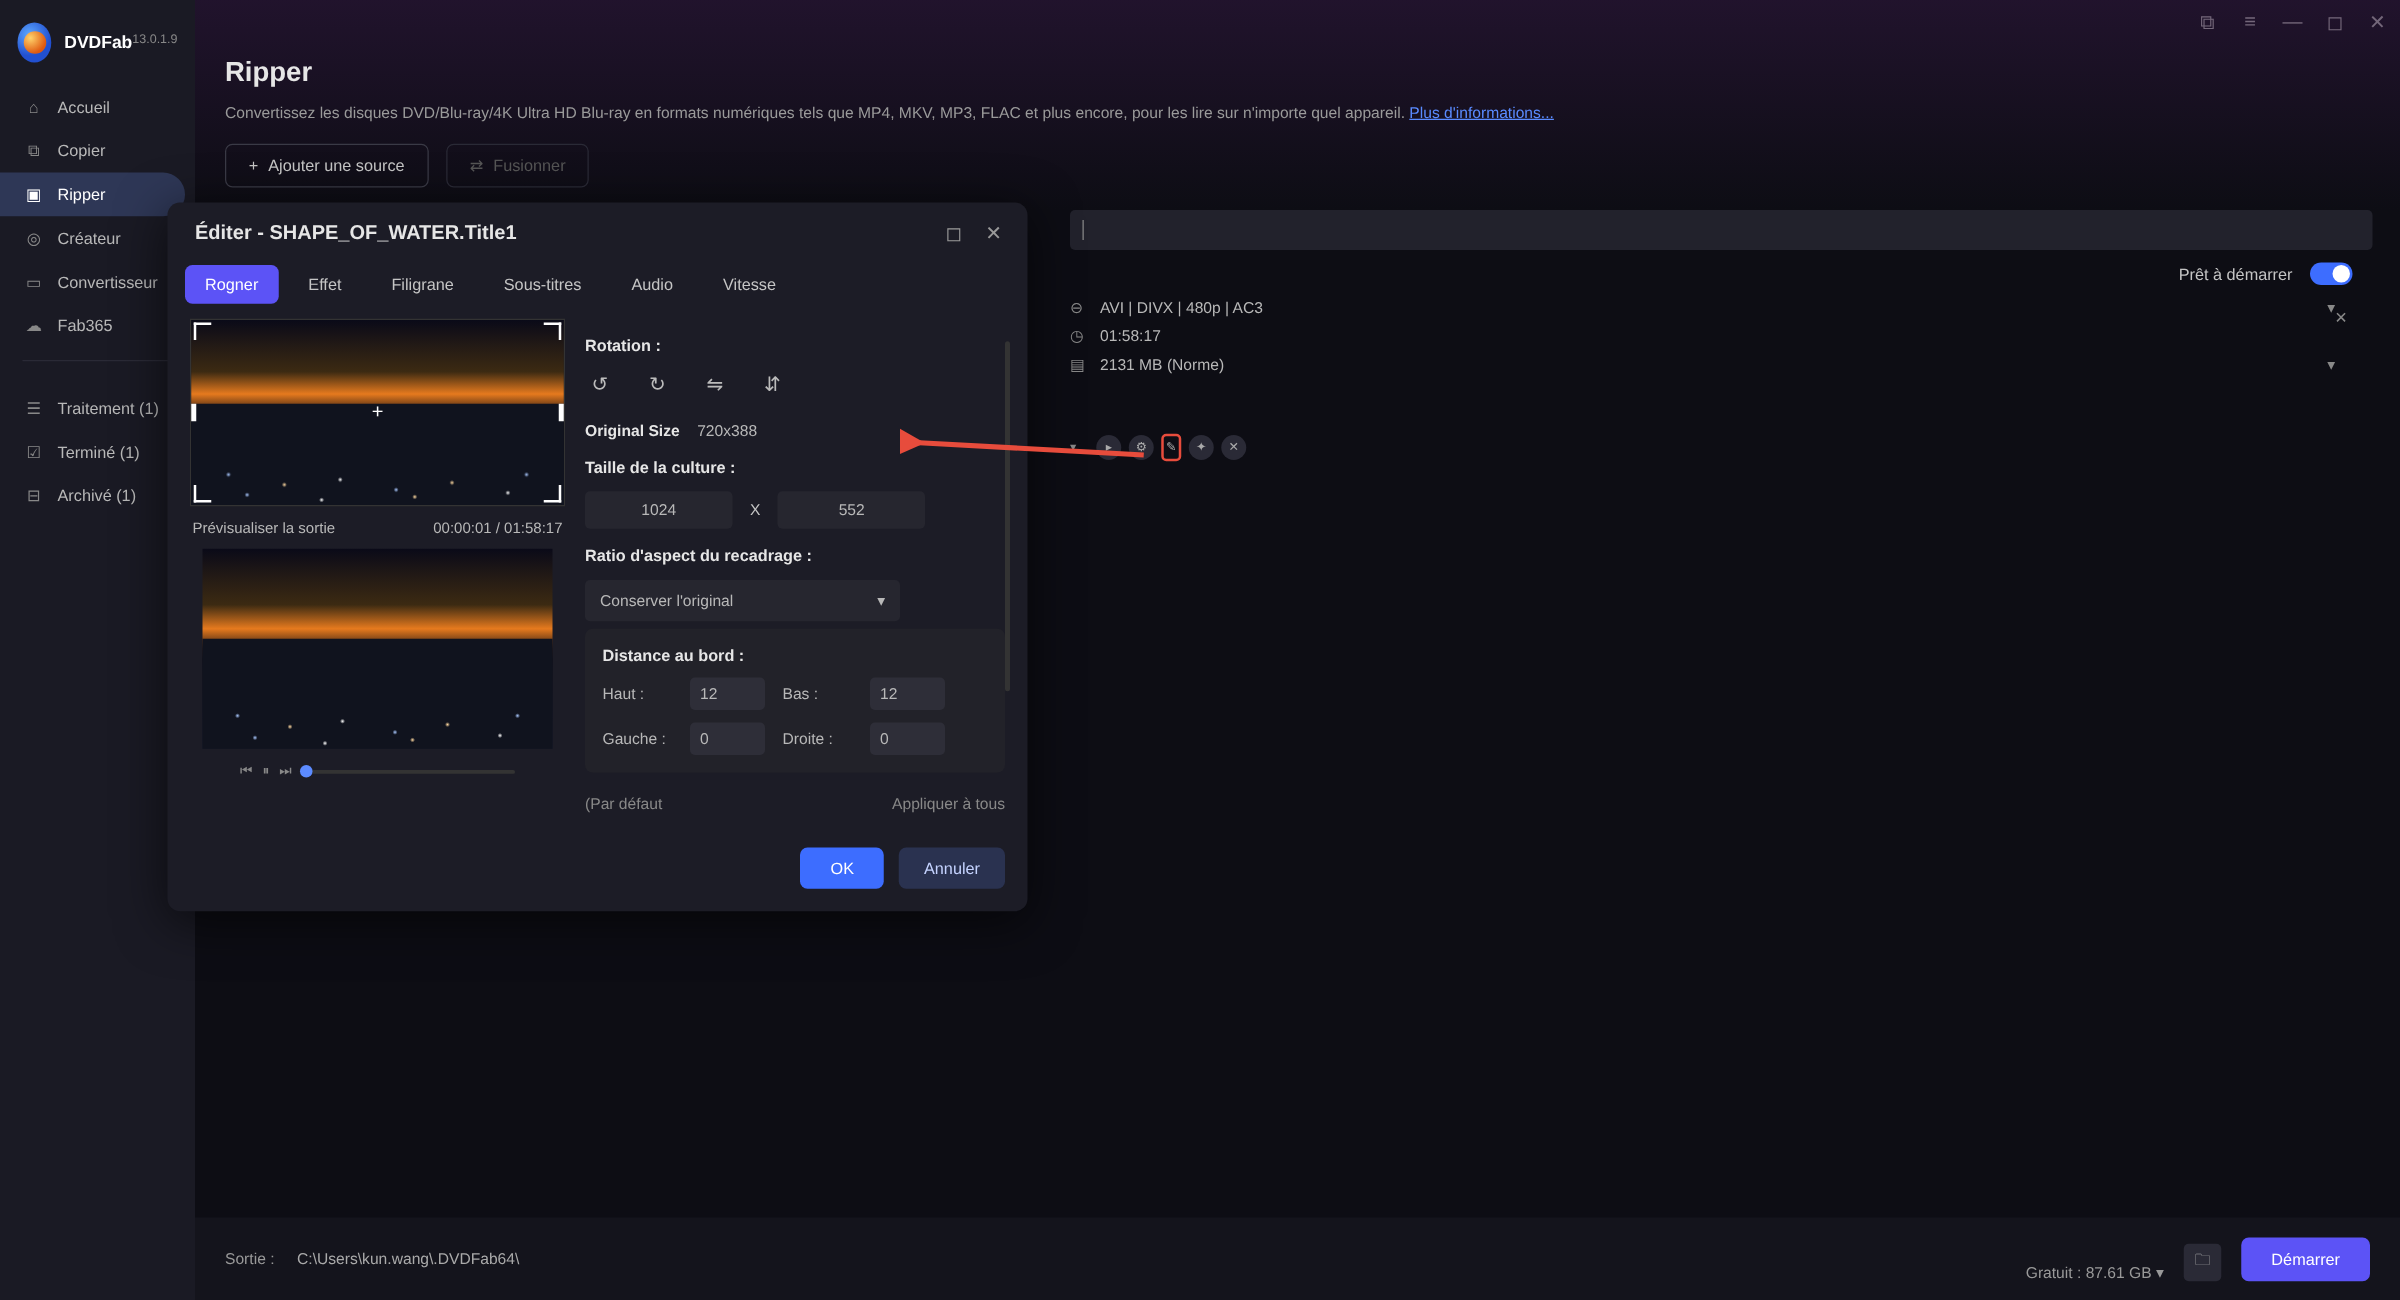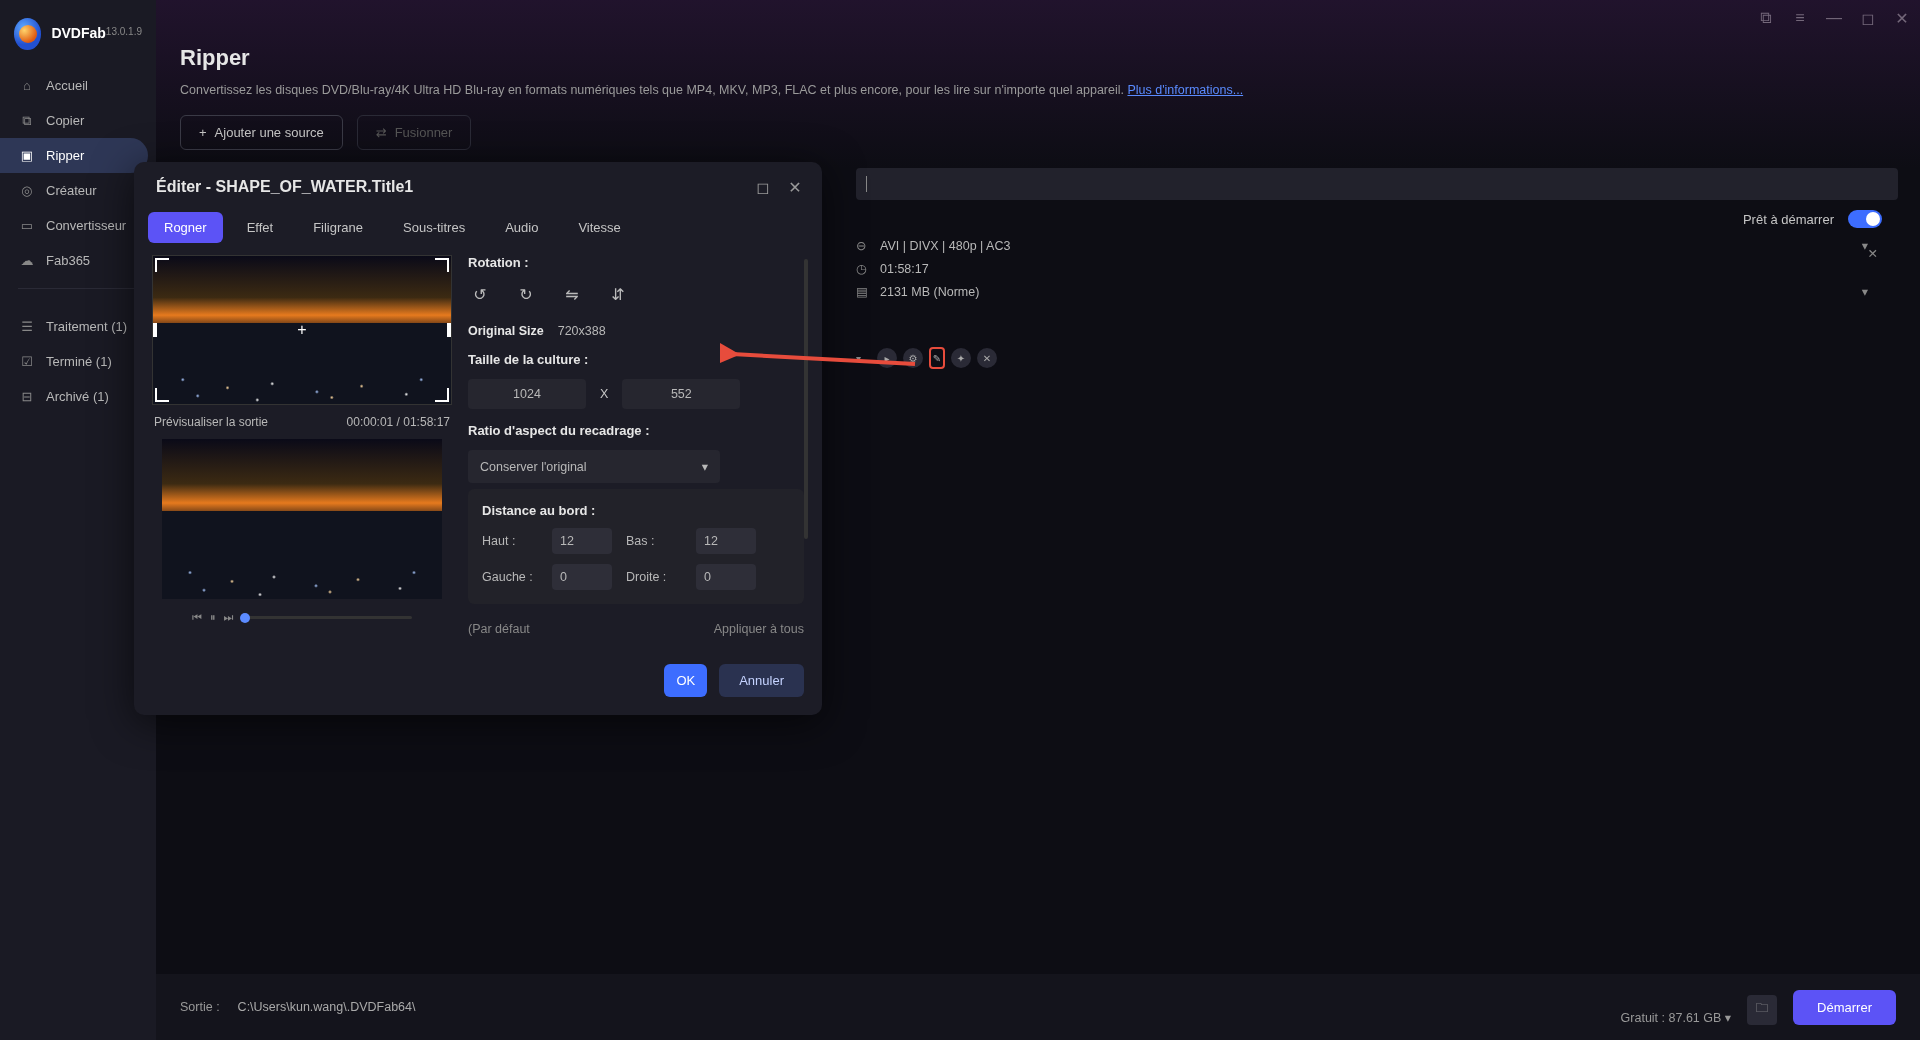--- a/index.html
+++ b/index.html
@@ -91,36 +91,36 @@
 .crop-edge { position: absolute; background: #fff; }
 .ce-l { left: 0; top: 50%; width: 4px; height: 14px; transform: translateY(-50%); }
 .ce-r { right: 0; top: 50%; width: 4px; height: 14px; transform: translateY(-50%); }
 .crop-center { position: absolute; top: 50%; left: 50%; transform: translate(-50%,-50%); color: #fff; font-size: 16px; }
 .prev-line { display: flex; justify-content: space-between; font-size: 12px; color: #b8b8b8; margin: 10px 2px; }
 .vid-img2 { width: 280px; height: 160px; margin: 0 auto; background: linear-gradient(180deg, #0a0a18 0%, #3c2a12 28%, #e67a1e 40%, #2a1a12 50%, #0a0a14 55%, #12182a 100%); position: relative; }
 .player-ctrls { display: flex; align-items: center; gap: 8px; margin-top: 12px; padding: 0 40px; font-size: 11px; color: #888; }
 .pc-track { flex: 1; height: 3px; background: #333; border-radius: 2px; position: relative; }
 .pc-thumb { position: absolute; left: 2%; top: 50%; transform: translate(-50%,-50%); width: 10px; height: 10px; background: #5c8bff; border-radius: 50%; }
 
-.mb-right { flex: 1; position: relative; }
+.mb-right { flex: 1; position: relative; margin-top: 14px; }
 .scroll-ind { position: absolute; right: -4px; top: 4px; width: 4px; height: 280px; background: #333; border-radius: 2px; }
 .sect-label { font-size: 13px; color: #e6e6e6; font-weight: 600; margin-bottom: 12px; }
 .rot-btns { display: flex; gap: 22px; margin-bottom: 18px; }
 .rot-btn { width: 24px; height: 24px; display: flex; align-items: center; justify-content: center; color: #bbb; cursor: pointer; }
 .row2 { display: flex; align-items: center; gap: 14px; margin-bottom: 14px; font-size: 12.5px; }
 .row2 .lab { color: #e6e6e6; font-weight: 600; }
 .row2 .val { color: #b8b8b8; }
 .inp { background: #26262f; border: none; color: #b8b8b8; padding: 8px 10px; border-radius: 4px; width: 118px; text-align: center; font-size: 12.5px; }
 .sel { background: #26262f; border: none; color: #b8b8b8; padding: 9px 12px; border-radius: 4px; width: 252px; font-size: 12.5px; text-align: left; display: flex; align-items: center; justify-content: space-between; cursor: pointer; }
 .edge-box { background: #222229; border-radius: 6px; padding: 14px; margin-top: 6px; }
 .edge-grid { display: grid; grid-template-columns: 56px 60px 56px 60px; gap: 10px 14px; align-items: center; font-size: 12.5px; color: #b8b8b8; margin-top: 10px; }
 .edge-grid .einp { background: #2e2e38; border: none; color: #b8b8b8; padding: 6px 8px; border-radius: 4px; width: 60px; font-size: 12.5px; }
 .bottom-actions { display: flex; justify-content: space-between; margin-top: 18px; font-size: 12.5px; color: #888; }
 .modal-ft { display: flex; justify-content: flex-end; gap: 12px; padding: 14px 18px 18px 18px; }
-.btn-ok { background: #3d6dff; border: none; color: #fff; padding: 9px 12px; border-radius: 6px; font-size: 13px; cursor: pointer; }
+.btn-ok { background: #3d6dff; border: none; color: #fff; padding: 9px 24px; border-radius: 6px; font-size: 13px; cursor: pointer; }
 .btn-cancel { background: #2a3250; border: none; color: #c5d3ff; padding: 9px 20px; border-radius: 6px; font-size: 13px; cursor: pointer; }
 
 
 .arrow-svg { position: absolute; left: 720px; top: 340px; pointer-events: none; }
 
 .searchbar { margin: 0 22px 10px 700px; background: #22222c; border-radius: 4px; height: 32px; display:flex; align-items:center; }
 .searchbar .caret { width:1px; height:16px; background:#888; margin-left:10px; }
 </style>
 </head>
 <body>

